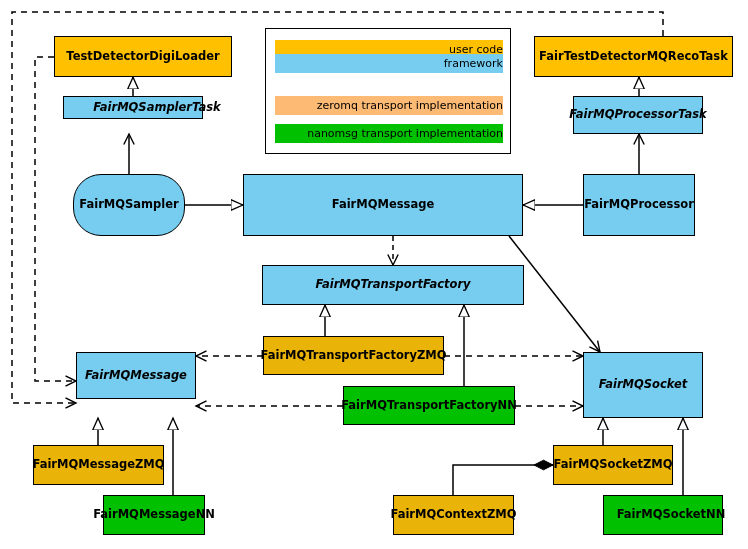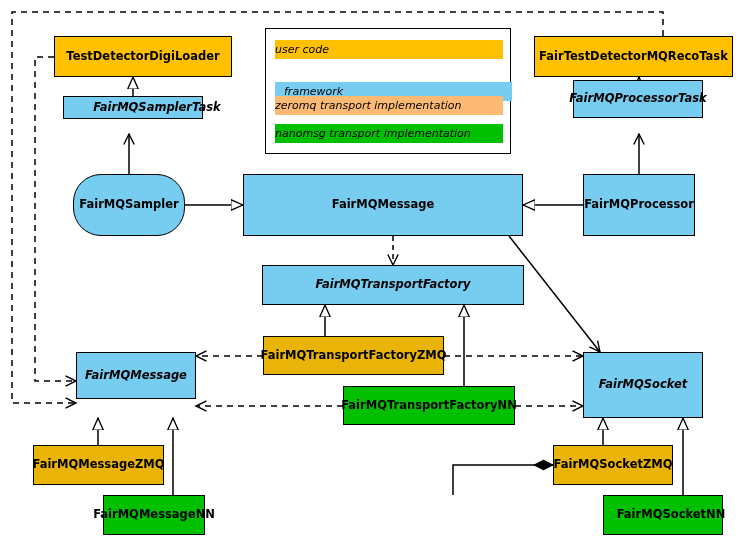--- a/index.html
+++ b/index.html
@@ -10,24 +10,24 @@
         display:flex;align-items:center;justify-content:center;text-align:right;
         font-size:11.5px;font-weight:bold;color:#000;line-height:1.15;z-index:5;}
   .node.italic{font-style:italic;}
   .user{background:#ffc000;}
   .fw{background:#76cdf0;}
   .zmq{background:#eab308;}
   .nn{background:#00c000;}
   .legend-box{position:absolute;left:265px;top:28px;width:246px;height:126px;
       background:#ffffff;border:1.6px solid #000;box-sizing:border-box;z-index:6;}
   .legend-row{position:absolute;left:9px;width:228px;height:19px;
-      display:flex;align-items:center;justify-content:flex-start;
-      font-size:11px;font-weight:normal;color:#000;font-style:italic;}
+      display:flex;align-items:center;justify-content:flex-end;
+      font-size:11px;font-weight:normal;color:#000;}
   .lr0{top:11px;background:#ffc000;}
-  .lr1{top:53px;background:#76cdf0;padding-left:9px;}
+  .lr1{top:25px;background:#76cdf0;}
   .lr2{top:67px;background:#fdba74;}
   .lr3{top:95px;background:#00c000;}
   svg{position:absolute;left:0;top:0;width:748px;height:549px;z-index:2;
       pointer-events:none;overflow:visible;}
 </style>
 </head>
 <body>
 
 <div id="diagram">
 
@@ -113,21 +113,21 @@
     </div>
   <div class="node fw" style="left:73px;top:174px;width:112px;height:62px;border-radius:28px;">
       <span>FairMQSampler</span>
     </div>
   <div class="node fw" style="left:243px;top:174px;width:280px;height:62px;">
       <span>FairMQMessage</span>
     </div>
   <div class="node fw" style="left:583px;top:174px;width:112px;height:62px;">
       <span>FairMQProcessor</span>
     </div>
-  <div class="node fw italic" style="left:573px;top:80px;width:130px;height:38px;">
+  <div class="node fw italic" style="left:573px;top:96px;width:130px;height:38px;">
       <span>FairMQProcessorTask</span>
     </div>
   <div class="node user" style="left:534px;top:36px;width:199px;height:41px;">
       <span>FairTestDetectorMQRecoTask</span>
     </div>
   <div class="node fw italic" style="left:262px;top:265px;width:262px;height:40px;">
       <span>FairMQTransportFactory</span>
     </div>
   <div class="node zmq" style="left:263px;top:336px;width:181px;height:39px;">
       <span>FairMQTransportFactoryZMQ</span>
@@ -143,17 +143,20 @@
     </div>
   <div class="node zmq" style="left:33px;top:445px;width:131px;height:40px;">
       <span>FairMQMessageZMQ</span>
     </div>
   <div class="node nn" style="left:103px;top:495px;width:102px;height:40px;">
       <span>FairMQMessageNN</span>
     </div>
   <div class="node zmq" style="left:553px;top:445px;width:120px;height:40px;">
       <span>FairMQSocketZMQ</span>
     </div>
+  <div class="node zmq" style="left:393px;top:495px;width:121px;height:40px;">
+      <span>FairMQContextZMQ</span>
+    </div>
   <div class="node nn" style="left:603px;top:495px;width:120px;height:40px;padding-left:16px;">
       <span>FairMQSocketNN</span>
     </div>
 
 </div>
 
 </body></html>

